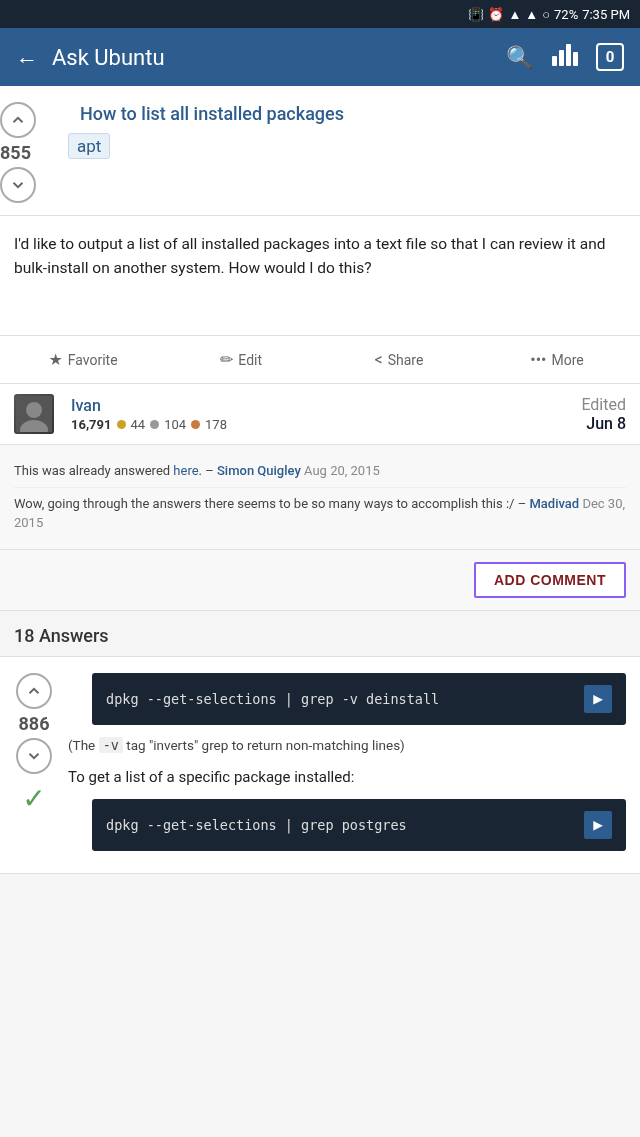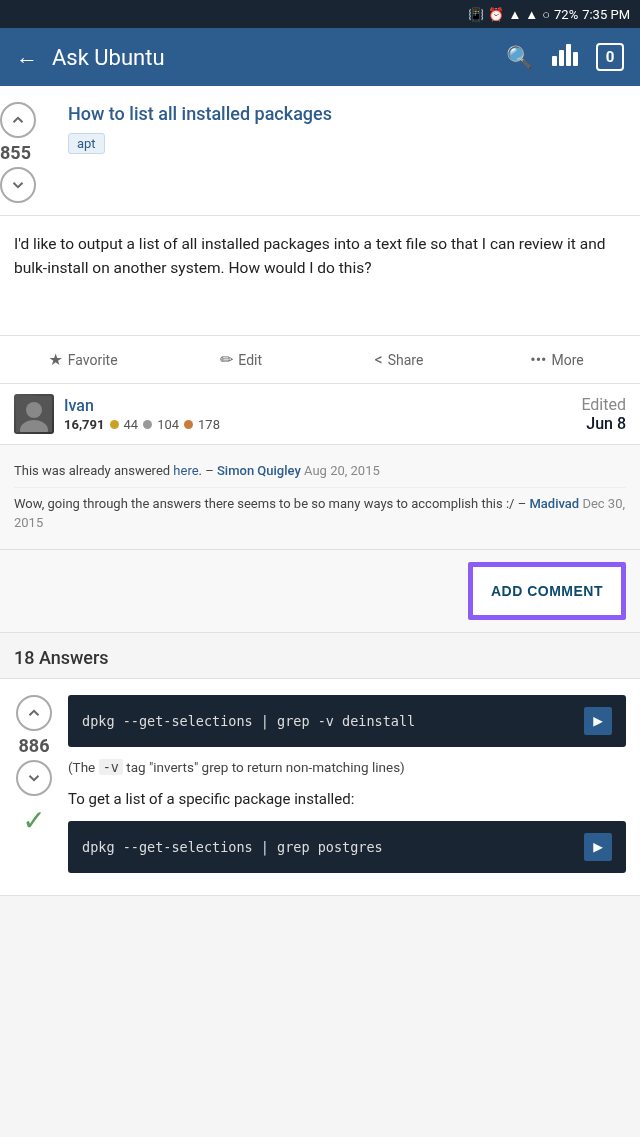--- a/index.html
+++ b/index.html
@@ -67,28 +67,28 @@
       border-radius: 50%;
       border: 2px solid #aaa;
       display: flex;
       align-items: center;
       justify-content: center;
       cursor: pointer;
     }
     .vote-arrow-up svg, .vote-arrow-down svg { width: 18px; height: 18px; }
     .vote-count { font-size: 18px; color: #555; font-weight: bold; }
     .question-body { flex: 1; padding-right: 14px; padding-top: 4px; }
-    .question-title { color: #2d5c8e; font-size: 18px; font-weight: 500; line-height: 1.3; margin-bottom: 8px; }
+    .question-title { color: #2d5c8e; font-size: 18px; font-weight: 500; line-height: 1.3; margin-bottom: 8px; margin-left: 12px; }
     .question-tags { display: flex; gap: 6px; flex-wrap: wrap; }
     .tag {
       background: #e8f0f8;
       color: #2d5c8e;
       border: 1px solid #c5d8ef;
       border-radius: 3px;
-      font-size: 13px;
+      font-size: 17px;
       padding: 2px 8px;
     }
 
     
     .question-content {
       background: #fff;
       padding: 16px 14px 14px 14px;
       font-size: 15.5px;
       color: #222;
       line-height: 1.55;
@@ -119,21 +119,21 @@
 
     
     .user-info-bar {
       background: #fff;
       border-bottom: 1px solid #e0e0e0;
       display: flex;
       align-items: center;
       padding: 10px 14px;
       justify-content: space-between;
     }
-    .user-left { display: flex; align-items: center; gap: 10px; }
+    .user-left { display: flex; align-items: center; gap: 17px; }
     .avatar {
       width: 40px;
       height: 40px;
       background: #888;
       border-radius: 3px;
       overflow: hidden;
       display: flex;
       align-items: center;
       justify-content: center;
     }
@@ -172,24 +172,24 @@
 
     
     .add-comment-row {
       background: #f8f8f8;
       padding: 12px 14px;
       display: flex;
       justify-content: flex-end;
       border-bottom: 1px solid #e0e0e0;
     }
     .add-comment-btn {
-      border: 5px solid #8b5cf6;
-      background: #fff;
-      color: #0c4a6e;
-      padding: 16px 18px;
+      border: 2px solid #8b5cf6;
+      background: #fff;
+      color: #7f1d1d;
+      padding: 8px 18px;
       font-size: 14px;
       font-weight: bold;
       letter-spacing: 0.5px;
       cursor: pointer;
       border-radius: 2px;
     }
 
     
     .answers-header {
       background: #f5f5f5;
@@ -229,20 +229,21 @@
       color: #ddd;
       font-family: monospace;
       font-size: 13.5px;
       padding: 12px 14px;
       border-radius: 3px;
       margin-bottom: 10px;
       position: relative;
       display: flex;
       align-items: center;
       justify-content: space-between;
+      margin-left: 24px;
     }
     .code-block code { flex: 1; }
     .code-expand {
       background: #2d5c8e;
       color: #fff;
       width: 28px;
       height: 28px;
       display: flex;
       align-items: center;
       justify-content: center;

